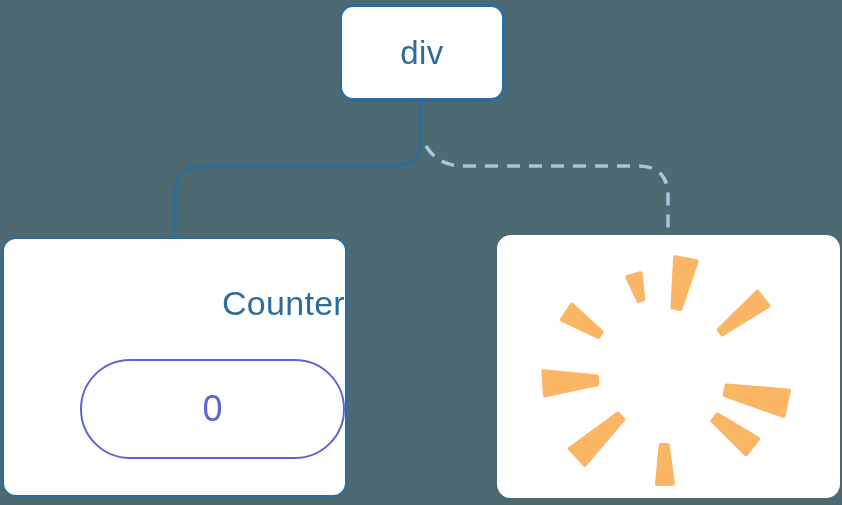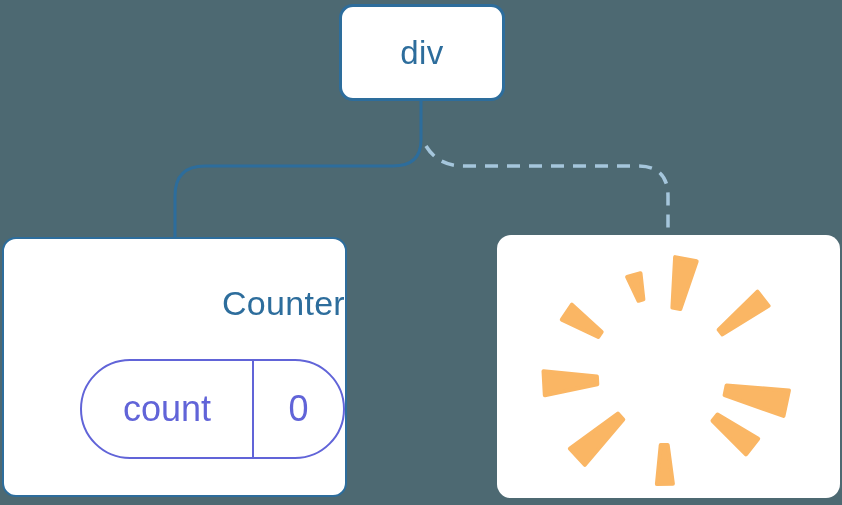--- a/index.html
+++ b/index.html
@@ -92,21 +92,20 @@
     <path d="M 426 146 Q 438 166 464 166 L 638 166 Q 668 166 668 196 L 668 236" fill="none" stroke="var(--dashed,#a5c6dc)" stroke-width="3.5" stroke-dasharray="13 9"></path>
   </svg>
 
   <div class="node node-root">
     <span class="node-label">div</span>
   </div>
 
   <div class="card card-counter">
     <div class="component-name">Counter</div>
     <div class="state-pill">
-      <div class="state-key-cell">count</div>
       <div class="state-value-cell">0</div>
     </div>
   </div>
 
   <div class="card card-removed">
     <svg id="poof" class="poof-svg" width="343" height="263" viewBox="0 0 343 263" xmlns="http://www.w3.org/2000/svg">
         <polygon points="183.3,74.0 199.7,26.3 178.1,22.1 175.4,72.5" fill="#fab664" stroke="#fab664" stroke-width="4" stroke-linejoin="round"></polygon>
         <polygon points="146.4,64.4 143.5,38.2 130.1,42.0 141.5,65.8" fill="#fab664" stroke="#fab664" stroke-width="4" stroke-linejoin="round"></polygon>
         <polygon points="104.7,97.0 74.9,69.7 64.8,84.6 101.3,102.0" fill="#fab664" stroke="#fab664" stroke-width="4" stroke-linejoin="round"></polygon>
         <polygon points="99.9,141.5 46.5,136.2 47.8,160.2 100.3,149.4" fill="#fab664" stroke="#fab664" stroke-width="4" stroke-linejoin="round"></polygon>

